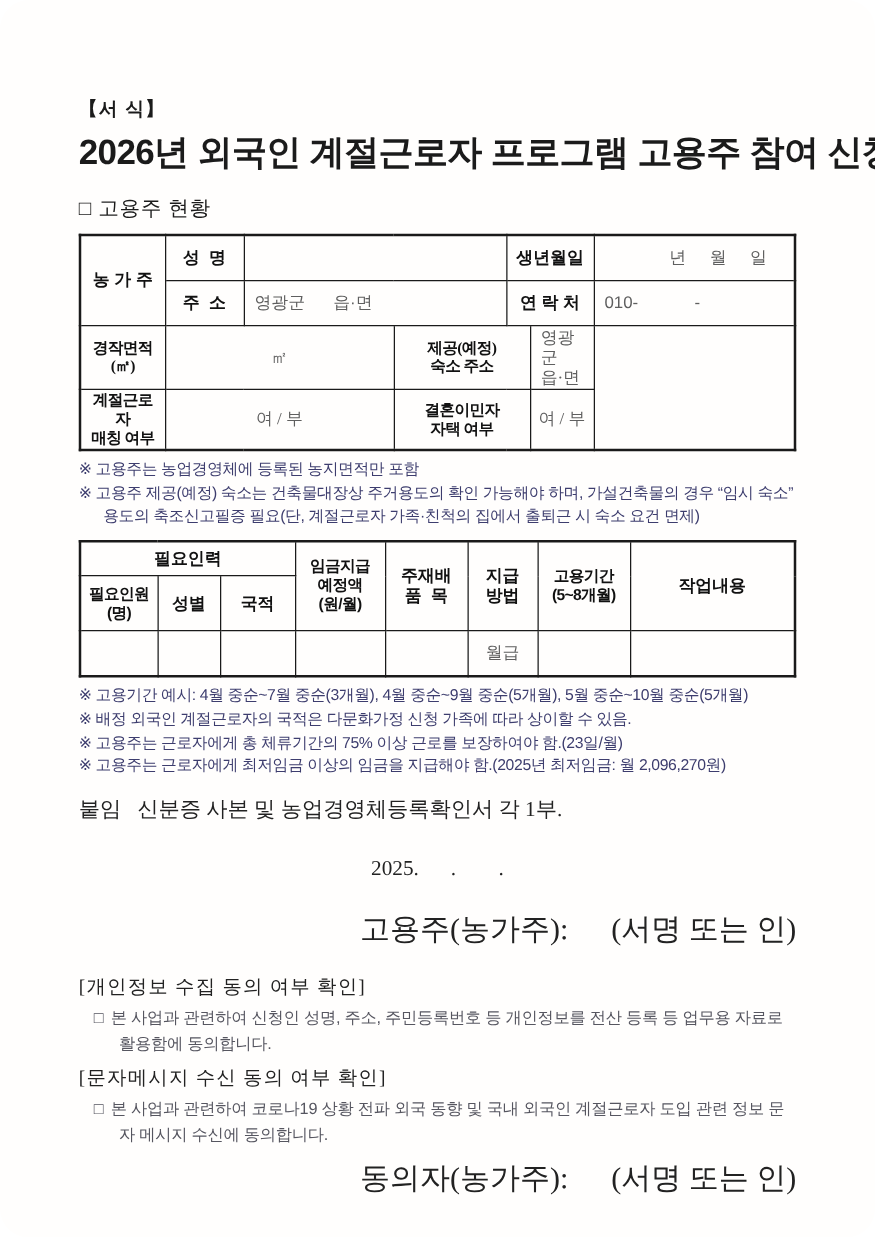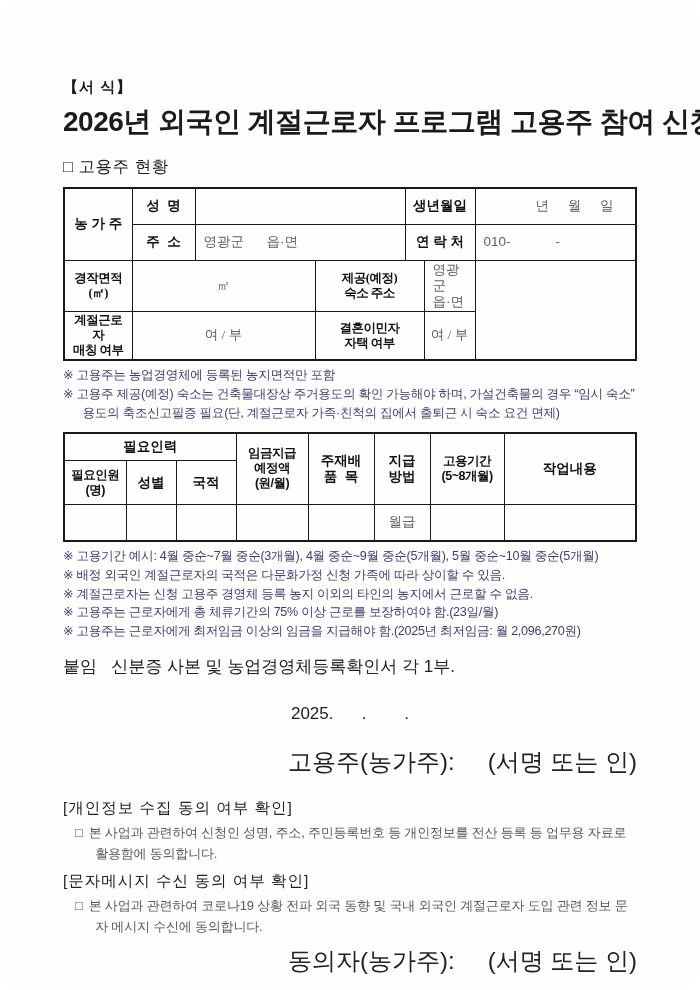--- a/index.html
+++ b/index.html
@@ -20,21 +20,21 @@
   td.val{color:#5f5f5f;text-align:center;}
   td.val-left{color:#5f5f5f;text-align:left;padding-left:8px;}
   td.val-right{color:#5f5f5f;text-align:right;padding-right:14px;padding-left:31px;}
 
   .t1 .r12{height:36px;} .t1 .r34{height:41px;font-family:Liberation Serif, serif;}
   .t2 .h1{height:28px;} .t2 .h2{height:44px;} .t2 .dr{height:36px;}
 
   .notes{margin-top:5px;color:#3d3d6e;font-size:12.6px;line-height:1.5;}
   .note{padding-left:1.55em;text-indent:-1.55em;letter-spacing:-0.3px;}
 
-  .serif{font-family:Liberation Sans, sans-serif;}
+  .serif{font-family:Liberation Serif, serif;}
   .attachment{margin-top:14px;font-size:17px;white-space:pre-wrap;color:#222;}
   .date-line{margin-top:26px;font-size:17px;text-align:center;white-space:pre-wrap;color:#222;}
   .sign-row{margin-top:22px;margin-left:225px;display:flex;justify-content:space-between;
             font-size:24px;color:#222;}
   .consent-heading{margin-top:20px;font-size:15.5px;color:#222;letter-spacing:1px;}
   .consent-body{margin-top:4px;margin-left:12px;font-size:13px;line-height:1.6;color:#565660;
                 padding-left:1.55em;text-indent:-1.55em;letter-spacing:-0.2px;}
   .consent-body .box{margin-right:6px;}
   .sign-row.second{margin-top:8px;}
 </style>
@@ -137,21 +137,20 @@
       <td class="val">월급</td>
       <td class="val"></td>
       <td class="val"></td>
     </tr>
   </tbody>
     </table>
 
   <div class="notes">
     <div class="note">※ 고용기간 예시: 4월 중순~7월 중순(3개월), 4월 중순~9월 중순(5개월), 5월 중순~10월 중순(5개월)</div>
     <div class="note">※ 배정 외국인 계절근로자의 국적은 다문화가정 신청 가족에 따라 상이할 수 있음.</div>
-    <div class="note">※ 계절근로자는 신청 고용주 경영체 등록 농지 이외의 타인의 농지에서 근로할 수 없음.</div>
     <div class="note">※ 고용주는 근로자에게 총 체류기간의 75% 이상 근로를 보장하여야 함.(23일/월)</div>
     <div class="note">※ 고용주는 근로자에게 최저임금 이상의 임금을 지급해야 함.(2025년 최저임금: 월 2,096,270원)</div>
   </div>
 
   <div class="attachment serif">붙임   신분증 사본 및 농업경영체등록확인서 각 1부.</div>
 
   <div class="date-line serif">2025.      .        .</div>
 
   <div class="sign-row serif">
     <span>고용주(농가주):</span>

